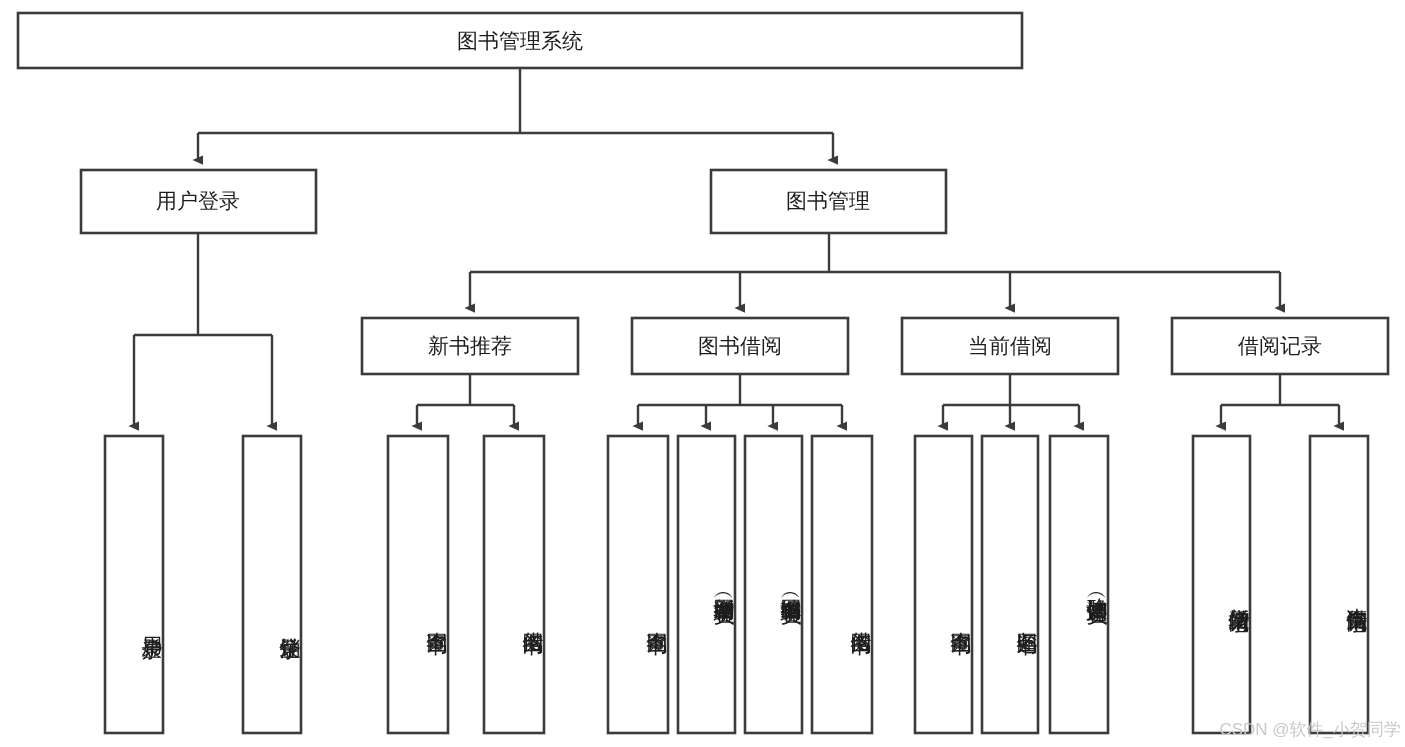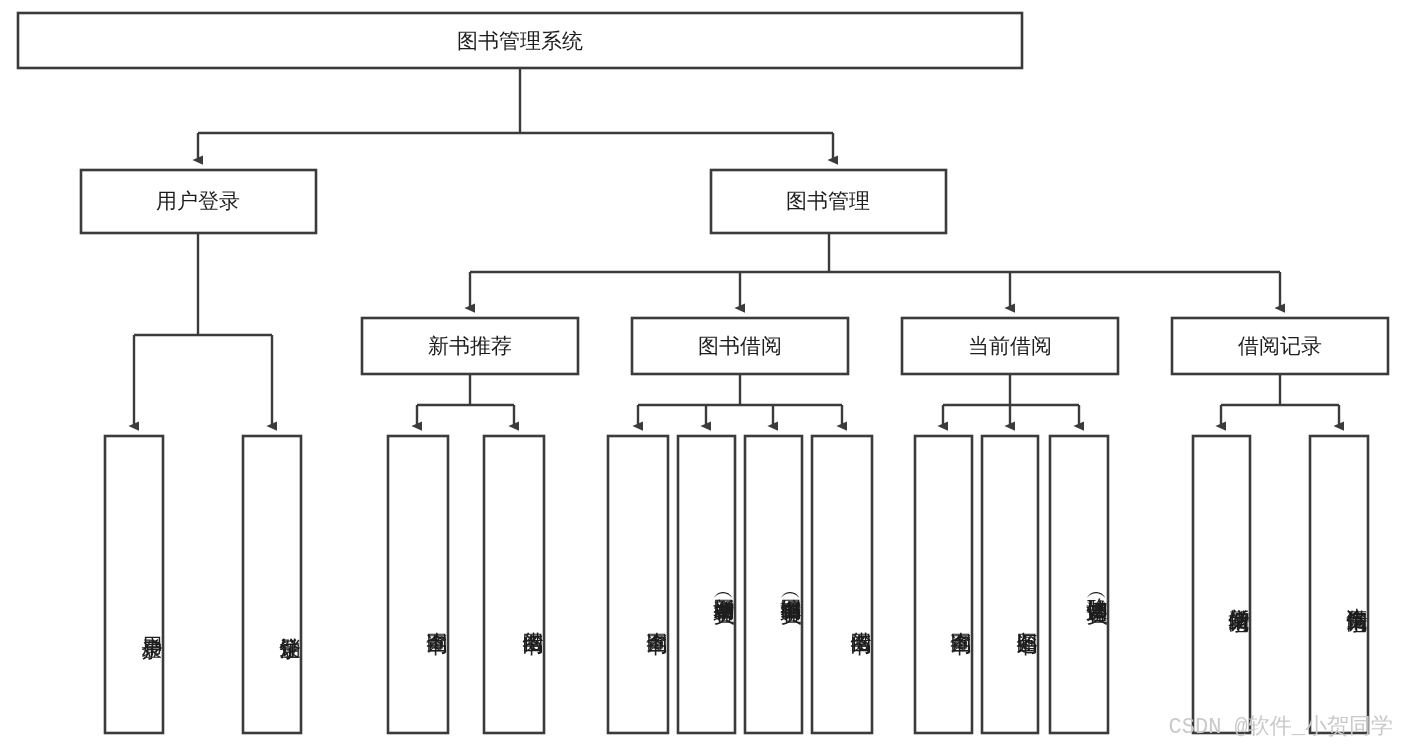--- a/index.html
+++ b/index.html
@@ -51,24 +51,24 @@
     fill: none;
     stroke: #3b3b3b;
     stroke-width: 2.4;
   }
   .arrow-head {
     fill: #3b3b3b;
     stroke: none;
   }
   #watermark {
     position: absolute;
-    right: 12px;
+    right: 4px;
     bottom: 6px;
-    font-family: Liberation Mono, monospace;
-    font-size: 22px;
+    font-family: Liberation Sans, sans-serif;
+    font-size: 17px;
     color: #c9c9c9;
     white-space: nowrap;
     pointer-events: none;
   }
 </style>
 </head>
 <body>
 
 <div id="diagram-root">
   <svg width="1405" height="747" viewBox="0 0 1405 747">

